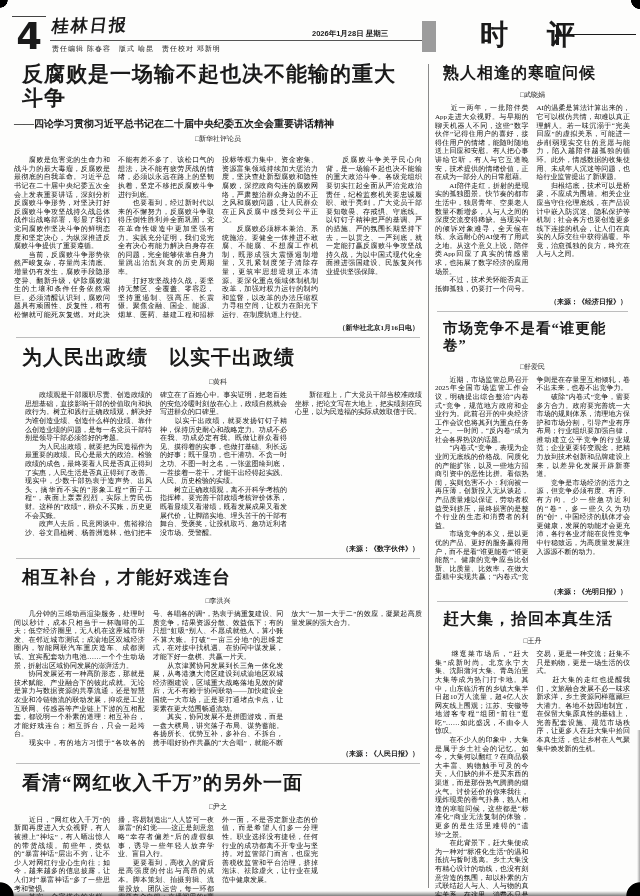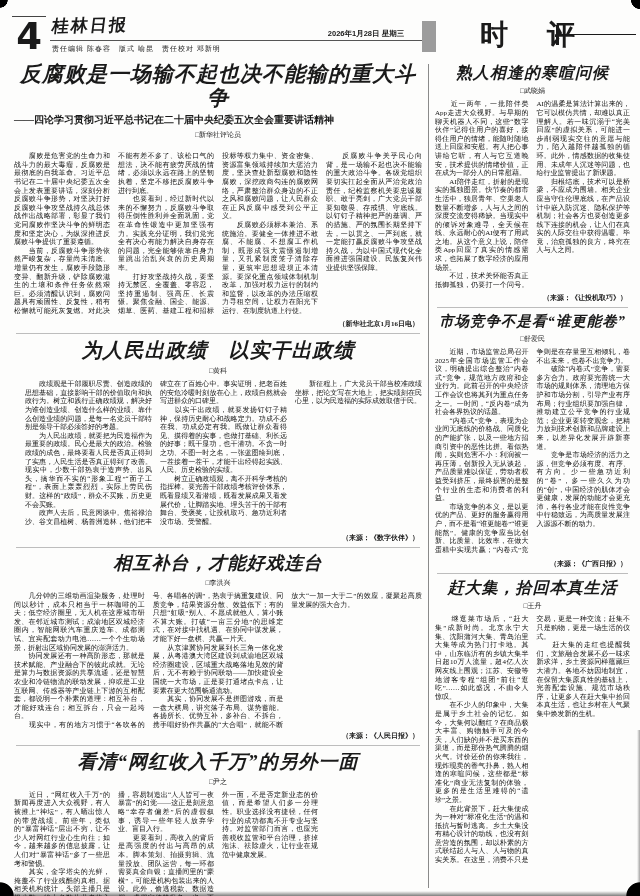--- a/index.html
+++ b/index.html
@@ -8,38 +8,38 @@
   .page{position:absolute;inset:0;background:#fdfdfc;}
 
   
   header{position:absolute;top:16px;left:12px;right:0;height:46px;}
   .page-num{position:absolute;left:0;top:1px;width:34px;font-family:"DejaVu Sans",sans-serif;
             font-weight:bold;font-size:37px;line-height:40px;text-align:center;}
   .page-num-frame{position:absolute;left:0;top:0;width:34px;height:42px;border-top:1px solid #444;}
   .masthead{position:absolute;left:40px;top:-2px;font-size:17px;font-weight:bold;
             letter-spacing:2px;transform:skewX(-8deg) rotate(-1deg);}
   .date{position:absolute;left:300px;top:13px;width:108px;font-size:7.5px;font-weight:bold;
-        font-family:"Liberation Sans","DejaVu Sans",sans-serif;text-align:center;}
+        font-family:"Liberation Sans","DejaVu Sans",sans-serif;text-align:left;}
   .mast-rule{position:absolute;left:38px;width:372px;top:24px;border-top:1px solid #555;}
   .editors{position:absolute;left:40px;top:28px;font-size:7px;letter-spacing:1px;
            font-family:"Liberation Sans","DejaVu Sans",sans-serif;color:#222;}
   .gray-block{position:absolute;left:410px;top:5px;width:14px;height:31px;background:#9c9c9c;}
   .section-title{position:absolute;left:468px;top:0px;font-size:28px;font-weight:bold;
                  letter-spacing:16px;white-space:nowrap;}
   .title-tick{position:absolute;left:544px;top:9px;width:2.5px;height:20px;background:#1a1a1a;}
   .title-line{position:absolute;left:546px;right:4px;top:18px;border-top:1.5px solid #1a1a1a;}
 
   
   .main{position:absolute;top:60px;left:14px;right:10px;bottom:2px;}
   .col-left{position:absolute;left:0;top:0;width:408px;}
   .vdiv{position:absolute;left:414px;top:4px;bottom:6px;width:1px;background:#8a8a8a;}
   .col-right{position:absolute;left:421px;right:0;top:0;}
 
   article{display:block;}
-  .hl{font-weight:bold;text-align:center;margin:0;line-height:1.15;letter-spacing:1px;font-style:italic;}
+  .hl{font-weight:bold;margin:8px;line-height:1.15;letter-spacing:1px;}
   .hl-1{font-size:21px;margin-top:2px;}
   .hl-2{font-size:20px;}
   .hl-3{font-size:18px;}
   .hl-4{font-size:19px;}
   .hl-5{font-size:16px;margin-top:4px;}
   .hl-6{font-size:14.5px;}
   .hl-7{font-size:16px;}
   .sub{font-weight:bold;font-size:10px;margin:4px 0 0;line-height:1.2;}
   .byline{text-align:center;font-size:7px;margin:4px 0 4px;color:#222;
           font-family:"Liberation Sans","DejaVu Sans",sans-serif;}
@@ -145,34 +145,34 @@
 
     <div class="col-right">
 
       <article>
         <h1 class="hl hl-5">熟人相逢的寒暄问候</h1>
         <div class="byline">□武晓娟</div>
         <div class="body cols2" style="height:192px;">　　近一两年，一批陪伴类App走进大众视野。与早期的聊天机器人不同，这些“数字伙伴”记得住用户的喜好，接得住用户的情绪，能随时随地送上回应和安慰。有人把心事讲给它听，有人与它互道晚安，技术提供的情绪价值，正在成为一部分人的日常慰藉。
 　　AI陪伴走红，折射的是现实的孤独图景。快节奏的都市生活中，独居青年、空巢老人数量不断增多，人与人之间的深度交流变得稀缺。当现实中的倾诉对象难寻，全天候在线、永远耐心的AI便有了用武之地。从这个意义上说，陪伴类App回应了真实的情感需求，也拓展了数字经济的应用场景。
 　　不过，技术关怀能否真正抵御孤独，仍要打一个问号。AI的温柔是算法计算出来的，它可以模仿共情，却难以真正理解人。若一味沉溺于“完美回应”的虚拟关系，可能进一步削弱现实交往的意愿与能力，陷入越陪伴越孤独的循环。此外，情感数据的收集使用、未成年人沉迷等问题，也给行业监管提出了新课题。
 　　归根结底，技术可以是桥梁，不应成为围墙。相关企业应当守住伦理底线，在产品设计中嵌入防沉迷、隐私保护等机制；社会各方也要创造更多线下连接的机会，让人们在真实的人际交往中获得温暖。毕竟，治愈孤独的良方，终究在人与人之间。</div>
-        <div class="source">（来源：《让投机取巧》）</div>
+        <div class="source">（来源：《经济日报》）</div>
       </article>
 
       <div class="sep"></div>
 
       <article>
         <h1 class="hl hl-6">市场竞争不是看“谁更能卷”</h1>
         <div class="byline">□舒爱民</div>
         <div class="body cols2" style="height:210px;">　　近期，市场监管总局召开2025年全国市场监管工作会议，明确提出综合整治“内卷式”竞争，规范地方政府和企业行为。此前召开的中央经济工作会议也将其列为重点任务之一。一时间，“反内卷”成为社会各界热议的话题。
 　　“内卷式”竞争，表现为企业间无底线的价格战、同质化的产能扩张，以及一些地方招商引资中的恶性比拼。看似热闹，实则危害不小：利润被一再压薄，创新投入无从谈起，产品质量难以保证，劳动者权益受到挤压，最终损害的是整个行业的生态和消费者的利益。
 　　市场竞争的本义，是以更优的产品、更好的服务赢得用户，而不是看“谁更能卷”“谁更能熬”。健康的竞争应当比创新、比质量、比效率，在做大蛋糕中实现共赢；“内卷式”竞争则是在存量里互相倾轧，卷不出未来，也卷不出竞争力。
 　　破除“内卷式”竞争，需要多方合力。政府要完善统一大市场的规则体系，清理地方保护和市场分割，引导产业有序布局；行业组织要加强自律，推动建立公平竞争的行业规范；企业更要转变观念，把精力放到技术创新和品牌建设上来，以差异化发展开辟新赛道。
 　　竞争是市场经济的活力之源，但竞争必须有度、有序、有方向。少一些急功近利的“卷”，多一些久久为功的“创”，中国经济的肌体才会更健康，发展的动能才会更充沛，各行各业才能在良性竞争中行稳致远，为高质量发展注入源源不断的动力。</div>
-        <div class="source">（来源：《广西日报》）</div>
+        <div class="source">（来源：《光明日报》）</div>
       </article>
 
       <div class="sep"></div>
 
       <article>
         <h1 class="hl hl-7">赶大集，拾回本真生活</h1>
         <div class="byline">□王丹</div>
         <div class="body cols2" style="height:252px;">　　继逛菜市场后，“赶大集”成新时尚。北京永宁大集、沈阳蒲河大集、青岛泊里大集等成为热门打卡地。其中，山东临沂有的乡镇大集半日超10万人流量，超4亿人次网友线上围观；江苏、安徽等地游客专程“组团”前往“逛吃”……如此盛况，不由令人惊叹。
 　　在不少人的印象中，大集是属于乡土社会的记忆。如今，大集何以翻红？在商品极大丰富、购物触手可及的今天，人们缺的并不是买东西的渠道，而是那份热气腾腾的烟火气。讨价还价的你来我往，现炸现卖的香气扑鼻，熟人相逢的寒暄问候，这些都是“标准化”商业无法复制的体验，更多的是生活里难得的“遗珍”之景。
 　　在此背景下，赶大集便成为一种对“标准化生活”的温和抵抗与暂时逃离。乡土大集没有精心设计的动线，也没有刻意营造的氛围，却以朴素的方式联结起人与人、人与物的真实关系。在这里，消费不只是交易，更是一种交流；赶集不只是购物，更是一场生活的仪式。

